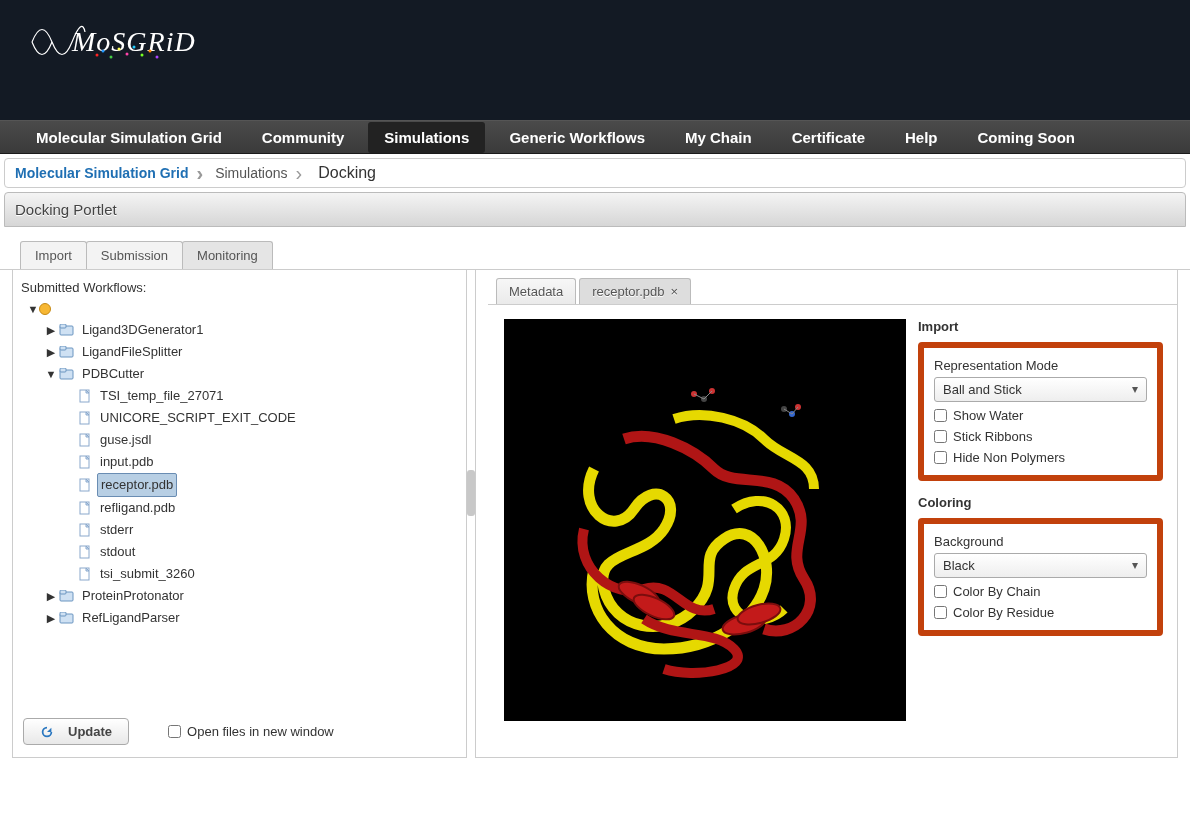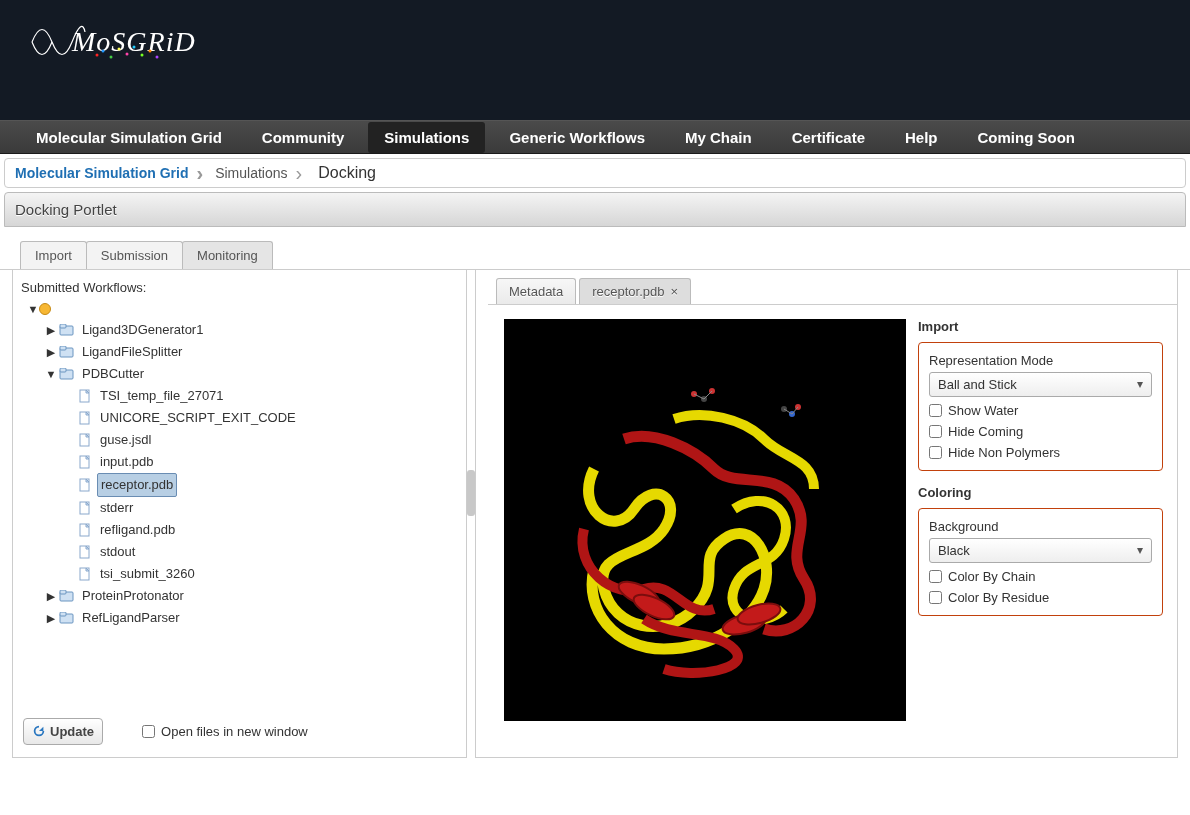--- a/index.html
+++ b/index.html
@@ -53,39 +53,39 @@
   .tree li { line-height: 20px; white-space: nowrap; display: flex; align-items: center; }
   .tree li .toggle { width: 12px; display: inline-block; font-size: 11px; color: #333; cursor: pointer; text-align: center; }
   .tree li .ticon { width: 16px; height: 14px; display: inline-flex; align-items: center; justify-content: center; margin: 0 4px 0 2px; }
   .tree li .tlabel { cursor: pointer; padding: 1px 3px; border-radius: 2px; }
   .tree li .tlabel.selected { background: #b8cfe4; border: 1px solid #6a8db3; }
   .status-dot { width: 12px; height: 12px; border-radius: 50%; background: #f7b733; border: 1px solid #c68a14; display: inline-block; margin: 0 4px 0 0; }
   .folder-icon svg, .file-icon svg { display:block; }
   
   
   .left-bottom { padding: 8px 10px 12px 10px; display: flex; align-items: center; gap: 12px; }
-  .btn { background: linear-gradient(#fff, #e8e8e8); border: 1px solid #aaa; border-radius: 4px; padding: 5px 8px; font-size: 13px; font-weight: bold; color: #444; cursor: pointer; display: inline-flex; align-items: flex-start; gap: 4px; }
+  .btn { background: linear-gradient(#fff, #e8e8e8); border: 1px solid #aaa; border-radius: 4px; padding: 5px 16px; font-size: 13px; font-weight: bold; color: #444; cursor: pointer; display: inline-flex; align-items: flex-end; gap: 14px; }
   .refresh-icon { width: 14px; height: 14px; display:inline-block; }
   .checkbox-row { display:flex; align-items:center; gap:6px; font-size: 13px; color:#333;padding-left:27px; }
   
   
   .inner-tabs-row { padding: 8px 8px 0 8px; border-bottom: 1px solid #ccc; display: flex; }
   .inner-tab { background: linear-gradient(#f7f7f7,#eaeaea); border: 1px solid #bbb; border-bottom: none; padding: 5px 12px; font-size: 13px; color: #555; cursor: pointer; border-radius: 3px 3px 0 0; margin-right: 3px; display:flex; align-items:center; gap:6px; text-shadow: 0 1px 0 #fff; }
   .inner-tab.active { background: #ddd; }
   .close-x { font-size: 13px; color:#555; cursor:pointer; }
   
   
   .viewer-row { display: flex; padding: 14px 14px 14px 16px; gap: 12px; align-items:flex-start; }
   .viewer { width: 402px; height: 402px; background: #000; position: relative; overflow:hidden; }
   .viewer svg { position:absolute; top:0; left:0; }
   
   
   .side-controls { flex:1; }
   .section-title { font-weight: bold; font-size: 13px; margin-bottom: 8px; color:#333; }
-  .control-box { border: 1px solid #c2410c; border-radius: 4px; padding: 10px 10px; margin-bottom: 14px; font-size:13px; }
+  .control-box { border: 6px solid #c2410c; border-radius: 4px; padding: 10px 10px; margin-bottom: 14px; font-size:13px; }
   .control-box label.sub { display:block; margin-bottom: 4px; color:#333; }
   .select { width: 100%; border: 1px solid #aaa; border-radius: 3px; background: linear-gradient(#fff,#eee); padding: 4px 22px 4px 8px; font-size: 13px; color:#333; position:relative; cursor:pointer; }
   .select::after { content:'▾'; position:absolute; right:8px; top:4px; color:#555; font-size:12px; }
   .chk-line { display:flex; align-items:center; gap:6px; margin-top:6px; color:#333; }
   input[type=checkbox]{ width:13px; height:13px; }
 </style>
 </head>
 <body>
 
 <div class="header-dark">
@@ -234,31 +234,31 @@
                   <span class="tlabel selected">receptor.pdb</span>
                 </li>
               <li>
                   <span class="toggle"></span>
                   <span class="ticon file-icon">
                     <svg width="12" height="14">
                       <rect x="1" y="1" width="9" height="12" fill="#fff" stroke="#8aa8cc"></rect>
                       <path d="M7 1 L10 4 L7 4 Z" fill="#cfe1f3" stroke="#8aa8cc"></path>
                     </svg>
                   </span>
+                  <span class="tlabel">refligand.pdb</span>
+                </li>
+              <li>
+                  <span class="toggle"></span>
+                  <span class="ticon file-icon">
+                    <svg width="12" height="14">
+                      <rect x="1" y="1" width="9" height="12" fill="#fff" stroke="#8aa8cc"></rect>
+                      <path d="M7 1 L10 4 L7 4 Z" fill="#cfe1f3" stroke="#8aa8cc"></path>
+                    </svg>
+                  </span>
                   <span class="tlabel">stderr</span>
-                </li>
-              <li>
-                  <span class="toggle"></span>
-                  <span class="ticon file-icon">
-                    <svg width="12" height="14">
-                      <rect x="1" y="1" width="9" height="12" fill="#fff" stroke="#8aa8cc"></rect>
-                      <path d="M7 1 L10 4 L7 4 Z" fill="#cfe1f3" stroke="#8aa8cc"></path>
-                    </svg>
-                  </span>
-                  <span class="tlabel">refligand.pdb</span>
                 </li>
               <li>
                   <span class="toggle"></span>
                   <span class="ticon file-icon">
                     <svg width="12" height="14">
                       <rect x="1" y="1" width="9" height="12" fill="#fff" stroke="#8aa8cc"></rect>
                       <path d="M7 1 L10 4 L7 4 Z" fill="#cfe1f3" stroke="#8aa8cc"></path>
                     </svg>
                   </span>
                   <span class="tlabel">stdout</span>
@@ -368,21 +368,21 @@
         <div class="section-title">Import</div>
         <div class="control-box">
           <label class="sub">Representation Mode</label>
           <div class="select"><span>Ball and Stick</span></div>
           <label class="chk-line">
               <input type="checkbox" style="">
               <span>Show Water</span>
             </label>
           <label class="chk-line">
               <input type="checkbox" style="">
-              <span>Hide Coming</span>
+              <span>Stick Ribbons</span>
             </label>
           <label class="chk-line">
               <input type="checkbox" style="">
               <span>Hide Non Polymers</span>
             </label>
         </div>
 
         <div class="section-title">Coloring</div>
         <div class="control-box">
           <label class="sub">Background</label>

